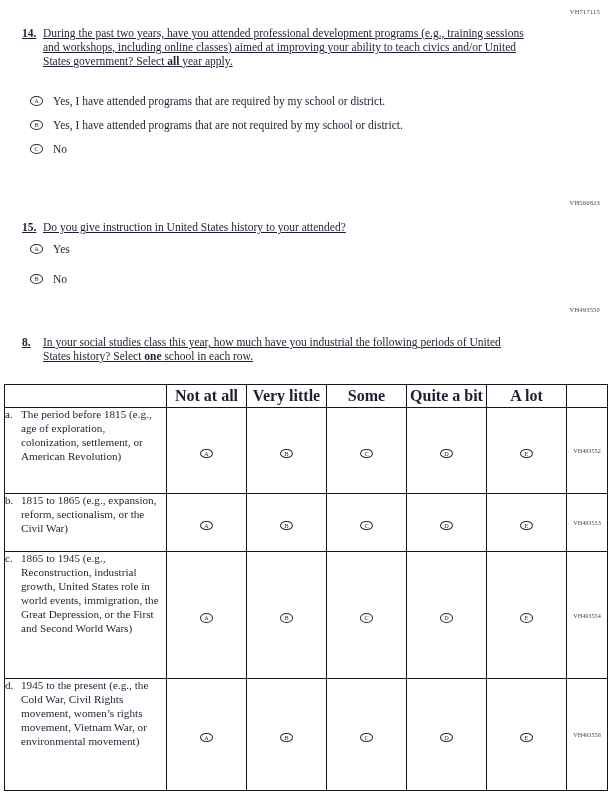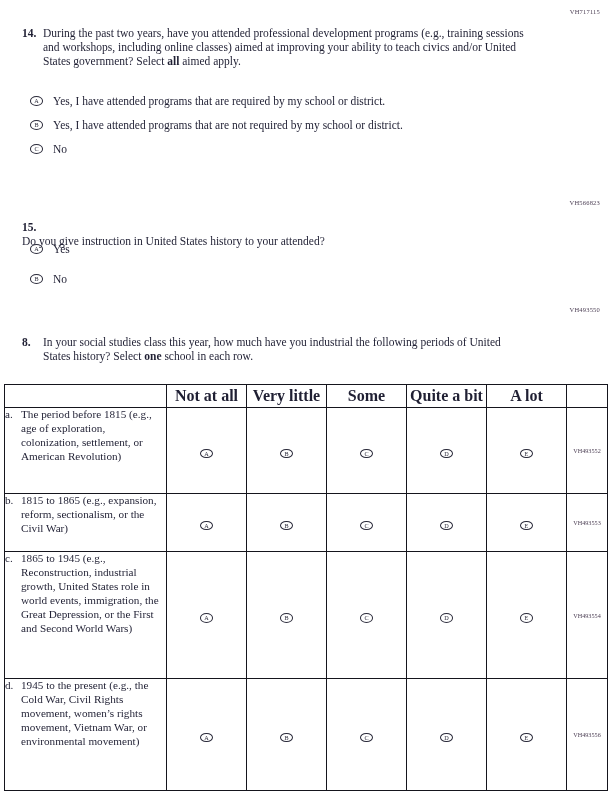--- a/index.html
+++ b/index.html
@@ -4,21 +4,21 @@
 <style>
   html,body { margin:0; padding:0; background:#ffffff; }
   .page {
     position:relative; width:611px; height:801px; background:#ffffff;
     font-family:"Liberation Serif","DejaVu Serif",serif; color:#1f1f33; overflow:hidden;
   }
   .vhcode {
     position:absolute; right:11px; font-size:6.5px; letter-spacing:.2px;
     color:#4f4257; font-family:"Liberation Serif","DejaVu Serif",serif;
   }
-  .question { position:absolute; left:22px; display:flex; font-size:11.5px; line-height:13.9px; }
+  .question { position:absolute; left:22px; display:flex; font-size:11.5px; line-height:13.9px;text-decoration:underline; }
   .qnum { font-weight:bold; width:21px; flex:none; }
   .qtext { width:486px; }
   .opt { position:absolute; left:30px; display:flex; align-items:center; }
   .opt-label { font-size:11.5px; margin-left:10px; white-space:nowrap; }
   .bubble {
     display:inline-flex; width:13px; height:9.5px; border:1px solid #2a2a3a; border-radius:50%;
     align-items:center; justify-content:center; font-size:6.2px; line-height:1; color:#2a2a3a;
     flex:none; box-sizing:border-box; font-family:"Liberation Serif","DejaVu Serif",serif;
   }
   table.qtable {
@@ -36,39 +36,39 @@
 </style>
 </head>
 <body>
 
 <div class="page">
 
   <div class="vhcode" style="top:8px;">VH717115</div>
 
   <div class="question" style="top:27px;">
     <span class="qnum">14.</span>
-    <span class="qtext"><span>During the past two years, have you attended professional development programs</span> <span>(e.g., training sessions and workshops, including online classes) aimed at</span> <span>improving your ability to teach civics and/or United States government? Select </span><b>all</b> <span>aimed apply.</span></span>
+    <span class="qtext"><span>During the past two years, have you attended professional development programs</span> <span>(e.g., training sessions and workshops, including online classes) aimed at</span> <span>improving your ability to teach civics and/or United States government? Select </span><b>all</b> <span>year apply.</span></span>
   </div>
 
   <div class="opt" style="top:95px;">
     <span class="bubble">A</span>
     <span class="opt-label">Yes, I have attended programs that are required by my school or district.</span>
   </div>
   <div class="opt" style="top:119px;">
     <span class="bubble">B</span>
     <span class="opt-label">Yes, I have attended programs that are not required by my school or district.</span>
   </div>
   <div class="opt" style="top:143px;">
     <span class="bubble">C</span>
     <span class="opt-label">No</span>
   </div>
 
   <div class="vhcode" style="top:199px;">VH566823</div>
 
-  <div class="question" style="top:221px;flex-direction:column;">
+  <div class="question" style="top:221px;">
     <span class="qnum">15.</span>
     <span class="qtext">Do you give instruction in United States history to your attended?</span>
   </div>
 
   <div class="opt" style="top:243px;">
     <span class="bubble">A</span>
     <span class="opt-label">Yes</span>
   </div>
   <div class="opt" style="top:273px;">
     <span class="bubble">B</span>

